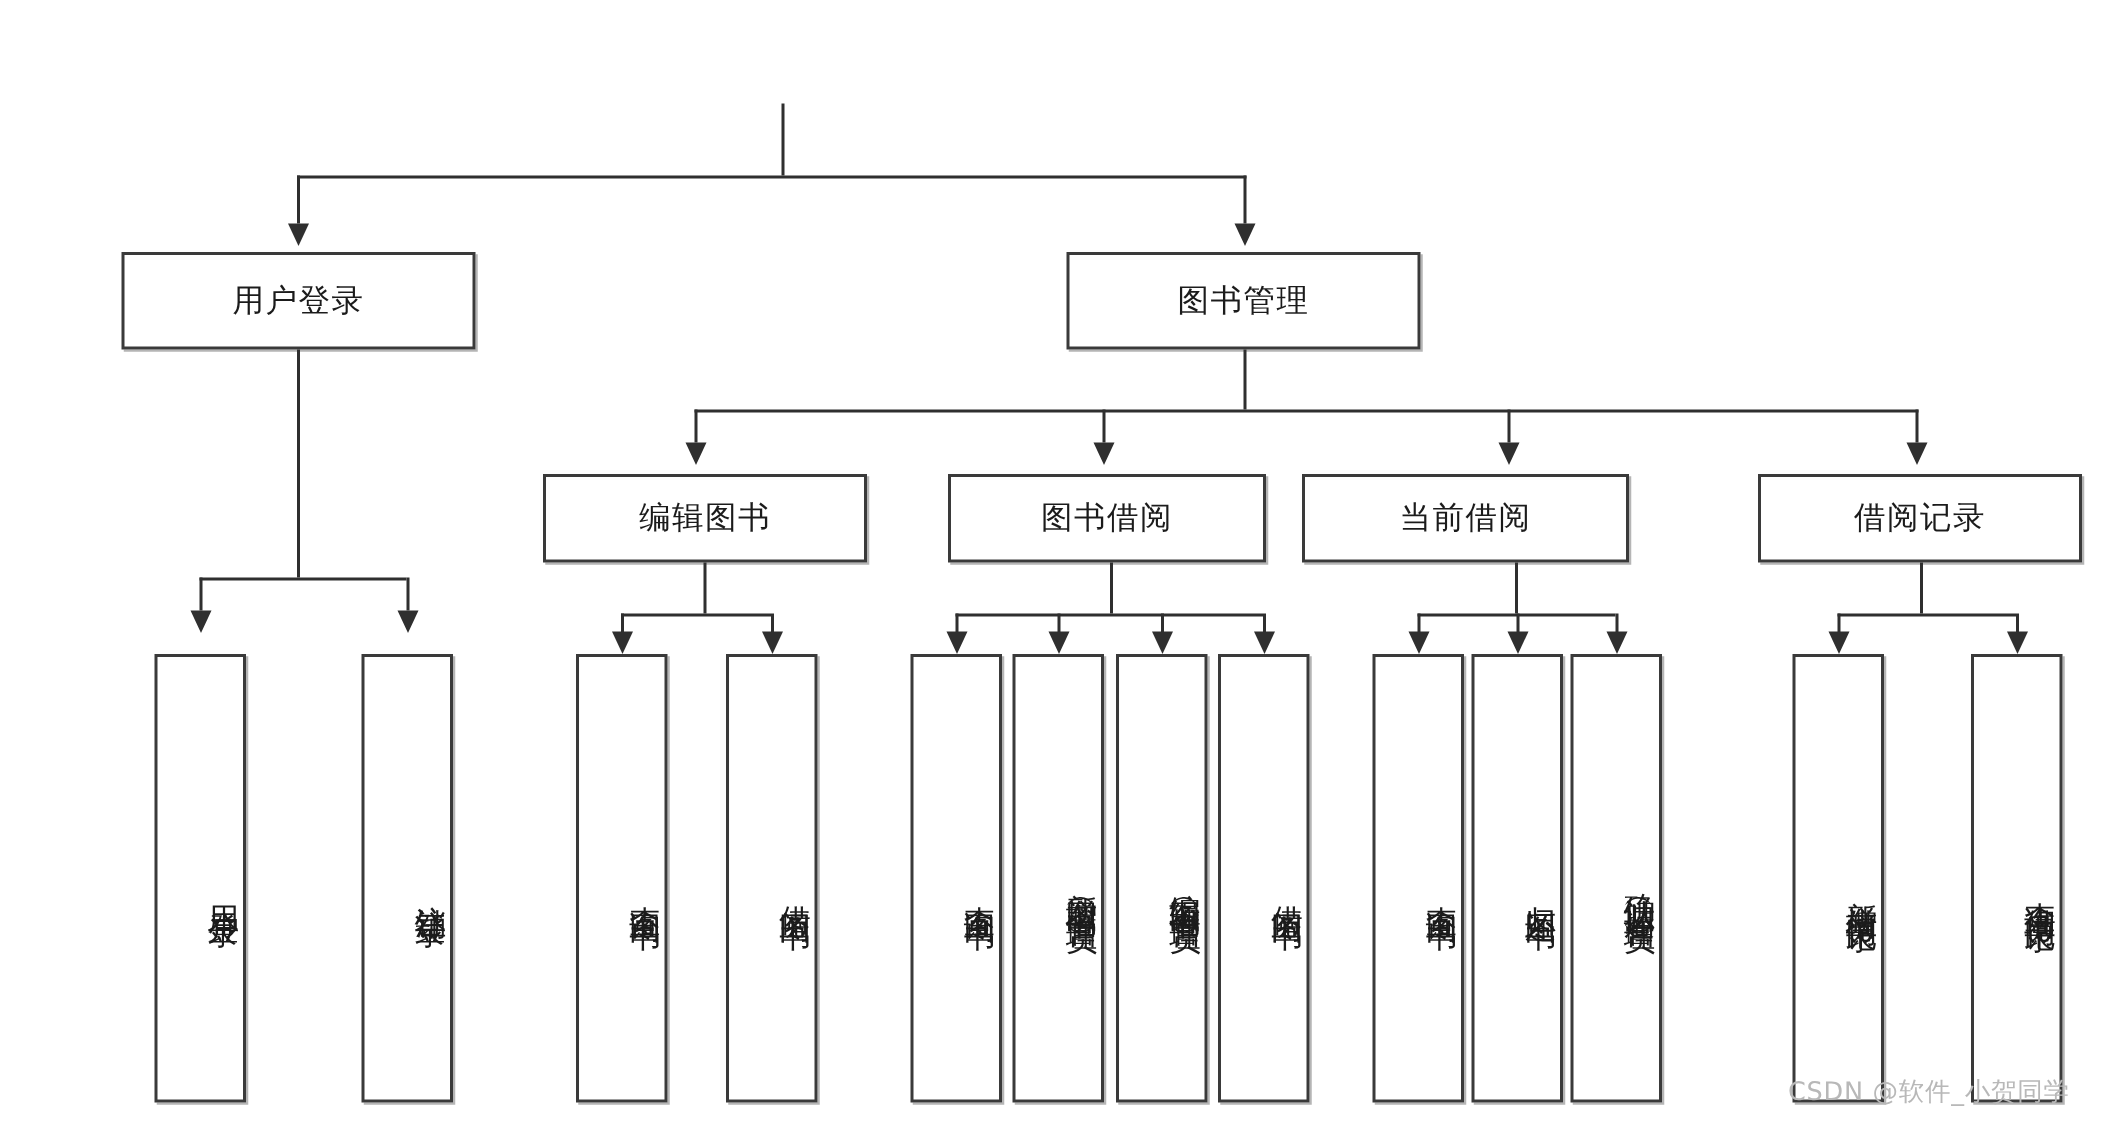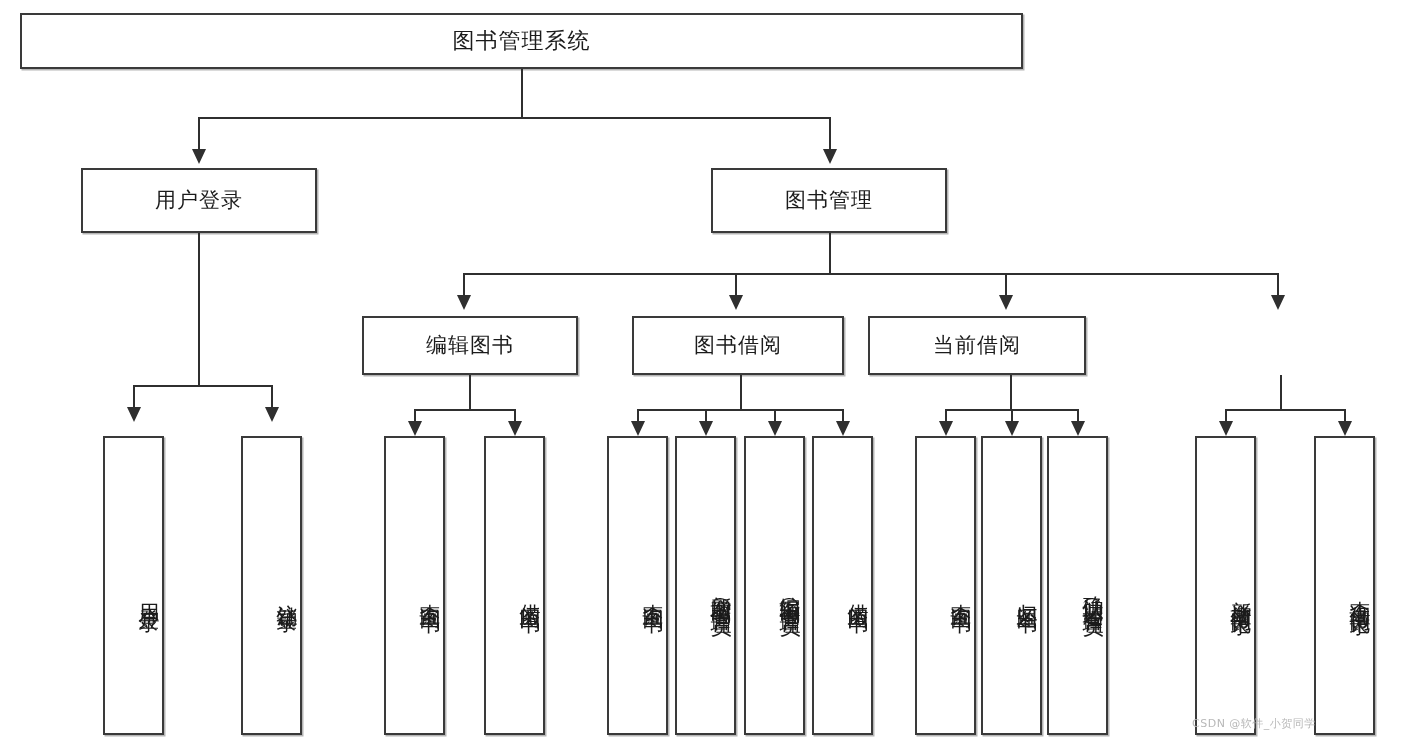--- a/index.html
+++ b/index.html
@@ -69,33 +69,30 @@
     height: 0;
     border-left: 7px solid transparent;
     border-right: 7px solid transparent;
     border-top: 15px solid #2f2f2f;
   }
 
   
   #watermark {
     position: absolute;
     color: #b8b8b8;
-    font-size: 11px;
+    font-size: 17px;
     white-space: nowrap;
     letter-spacing: 0.5px;
   }
 </style>
 </head>
 <body>
 
 <div id="diagram-root">
 
-  <div class="node root horiz" style="left:20px; top:13px; width:1003px; height:56px;">
-    <span>图书管理系统</span>
-  </div>
 
   <div class="line-v" style="left:521px; top:69px; height:48px;"></div>
 
   <div class="line-h" style="left:198px; top:117px; width:633px;"></div>
 
   <div class="line-v" style="left:198px; top:117px; height:32px;"></div>
   <div class="arrow-down" style="left:192px; top:149px;"></div>
   <div class="line-v" style="left:829px; top:117px; height:32px;"></div>
   <div class="arrow-down" style="left:823px; top:149px;"></div>
 
@@ -127,20 +124,23 @@
 
   <div class="node horiz" style="left:362px; top:316px; width:216px; height:59px;">
     <span>编辑图书</span>
   </div>
   <div class="node horiz" style="left:632px; top:316px; width:212px; height:59px;">
     <span>图书借阅</span>
   </div>
   <div class="node horiz" style="left:868px; top:316px; width:218px; height:59px;">
     <span>当前借阅</span>
   </div>
+  <div class="node horiz" style="left:1172px; top:316px; width:216px; height:59px;">
+    <span>借阅记录</span>
+  </div>
 
   <div class="line-v" style="left:469px; top:375px; height:34px;"></div>
   <div class="line-h" style="left:414px; top:409px; width:100px;"></div>
   <div class="line-v" style="left:414px; top:409px; height:13px;"></div>
   <div class="arrow-down" style="left:408px; top:421px;"></div>
   <div class="line-v" style="left:514px; top:409px; height:13px;"></div>
   <div class="arrow-down" style="left:508px; top:421px;"></div>
 
   <div class="line-v" style="left:740px; top:375px; height:34px;"></div>
   <div class="line-h" style="left:637px; top:409px; width:205px;"></div>

